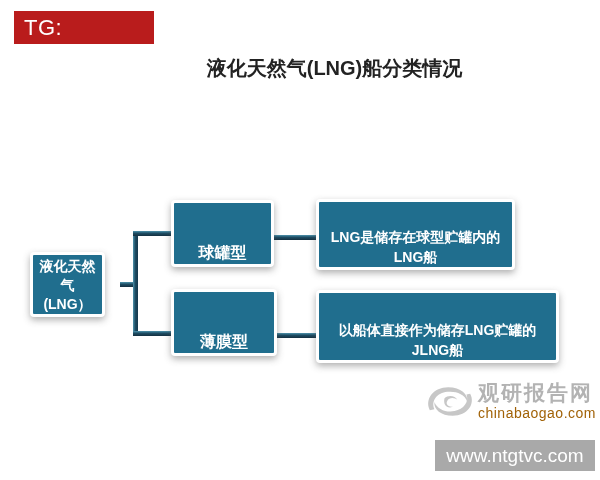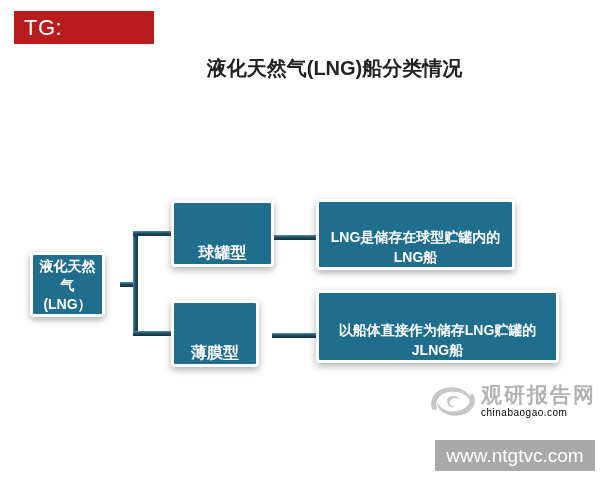--- a/index.html
+++ b/index.html
@@ -50,21 +50,21 @@
     font-weight: bold;
     display: flex;
     flex-direction: column;
     align-items: center;
     justify-content: flex-end;
     text-align: center;
     z-index: 2;
   }
   .node-root   { left: 30px;  top: 252px; width: 75px;  height: 65px; font-size: 14px; line-height: 19px; }
   .node-mid1   { left: 171px; top: 200px; width: 103px; height: 67px; font-size: 16px; }
-  .node-mid2   { left: 171px; top: 300px; width: 88px; height: 67px; font-size: 16px; }
+  .node-mid2   { left: 171px; top: 289px; width: 106px; height: 67px; font-size: 16px; }
   .node-right1 { left: 316px; top: 199px; width: 199px; height: 71px; font-size: 14px; line-height: 20px; padding: 0 6px; }
   .node-right2 { left: 316px; top: 290px; width: 243px; height: 73px; font-size: 14px; line-height: 20px; padding: 0 6px; }
 
   
   .conn {
     position: absolute;
     background: linear-gradient(to bottom, #4f94ad 0%, #1d4d64 45%, #152f40 100%);
     z-index: 1;
   }
   .conn-v {
@@ -90,22 +90,22 @@
   }
   .wm-logo { width: 56px; height: 44px; }
   .wm-text { display: flex; flex-direction: column; line-height: 1; }
   .wm-name {
     font-weight: bold;
     font-size: 21px;
     color: #b3b3b3;
     letter-spacing: 2px;
   }
   .wm-url {
-    font-size: 10px;
-    color: #000000;
+    font-size: 14px;
+    color: #a16207;
     margin-top: 3px;
     letter-spacing: 0.5px;
   }
 
   
   .footer-bar {
     position: absolute;
     left: 435px; top: 440px;
     width: 160px; height: 31px;
     background: #a9a9a9;

